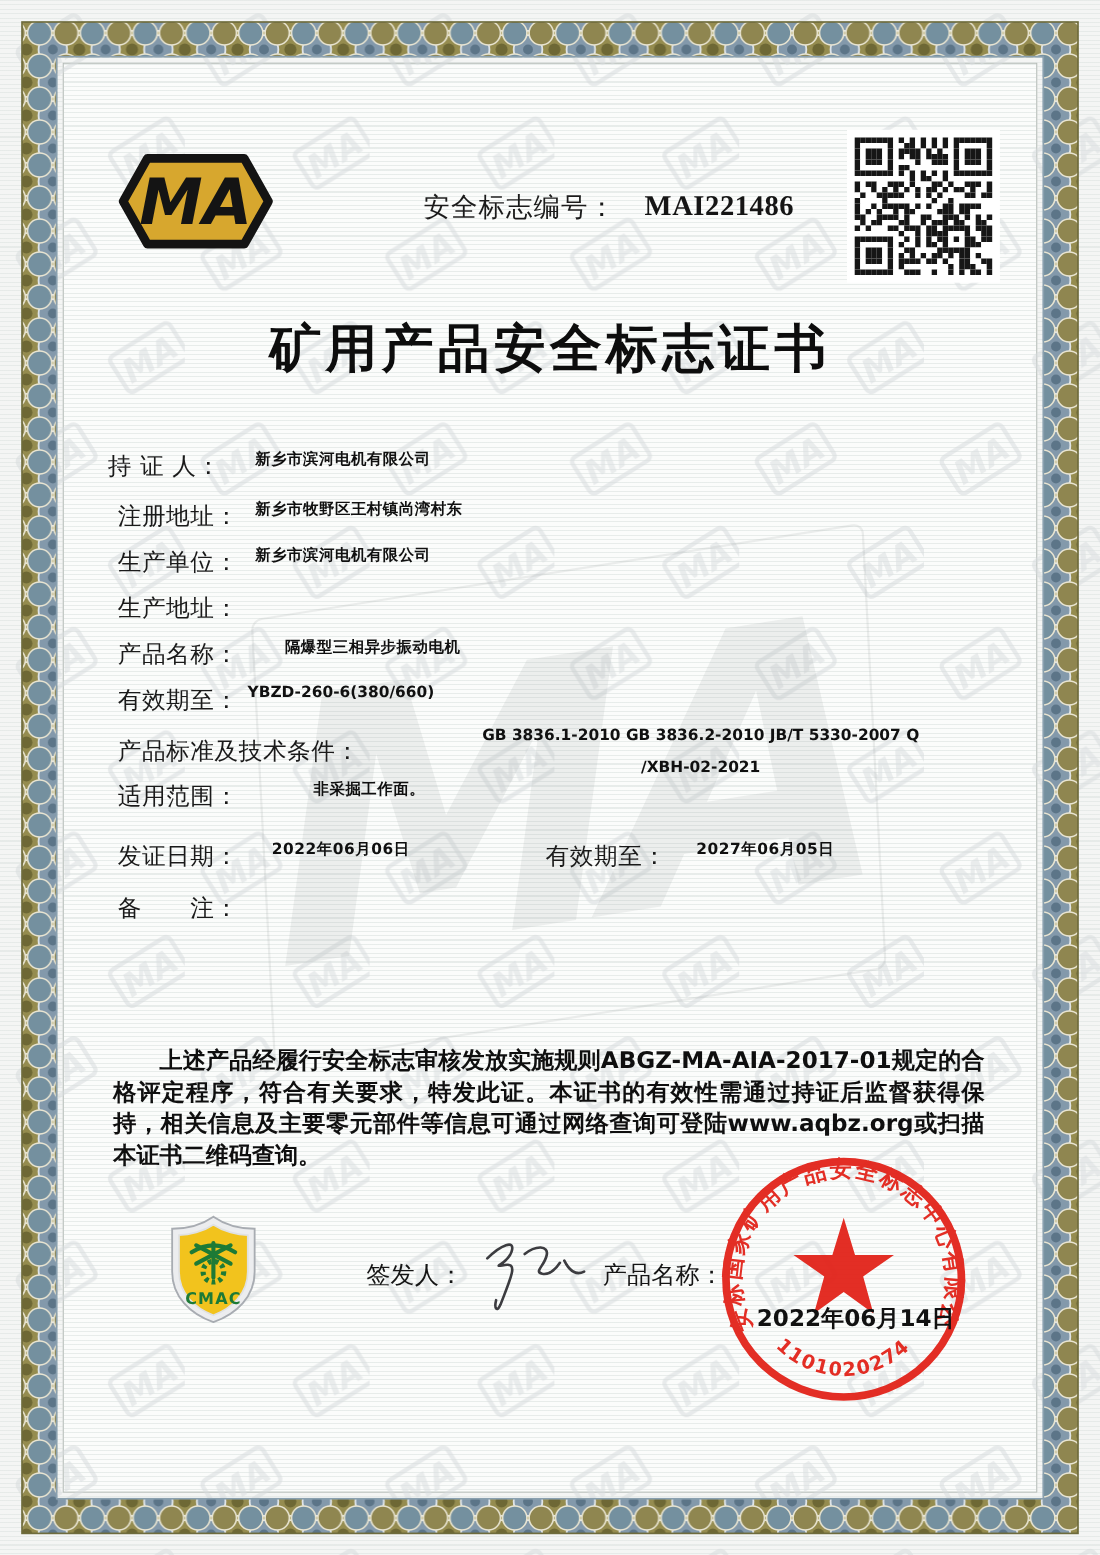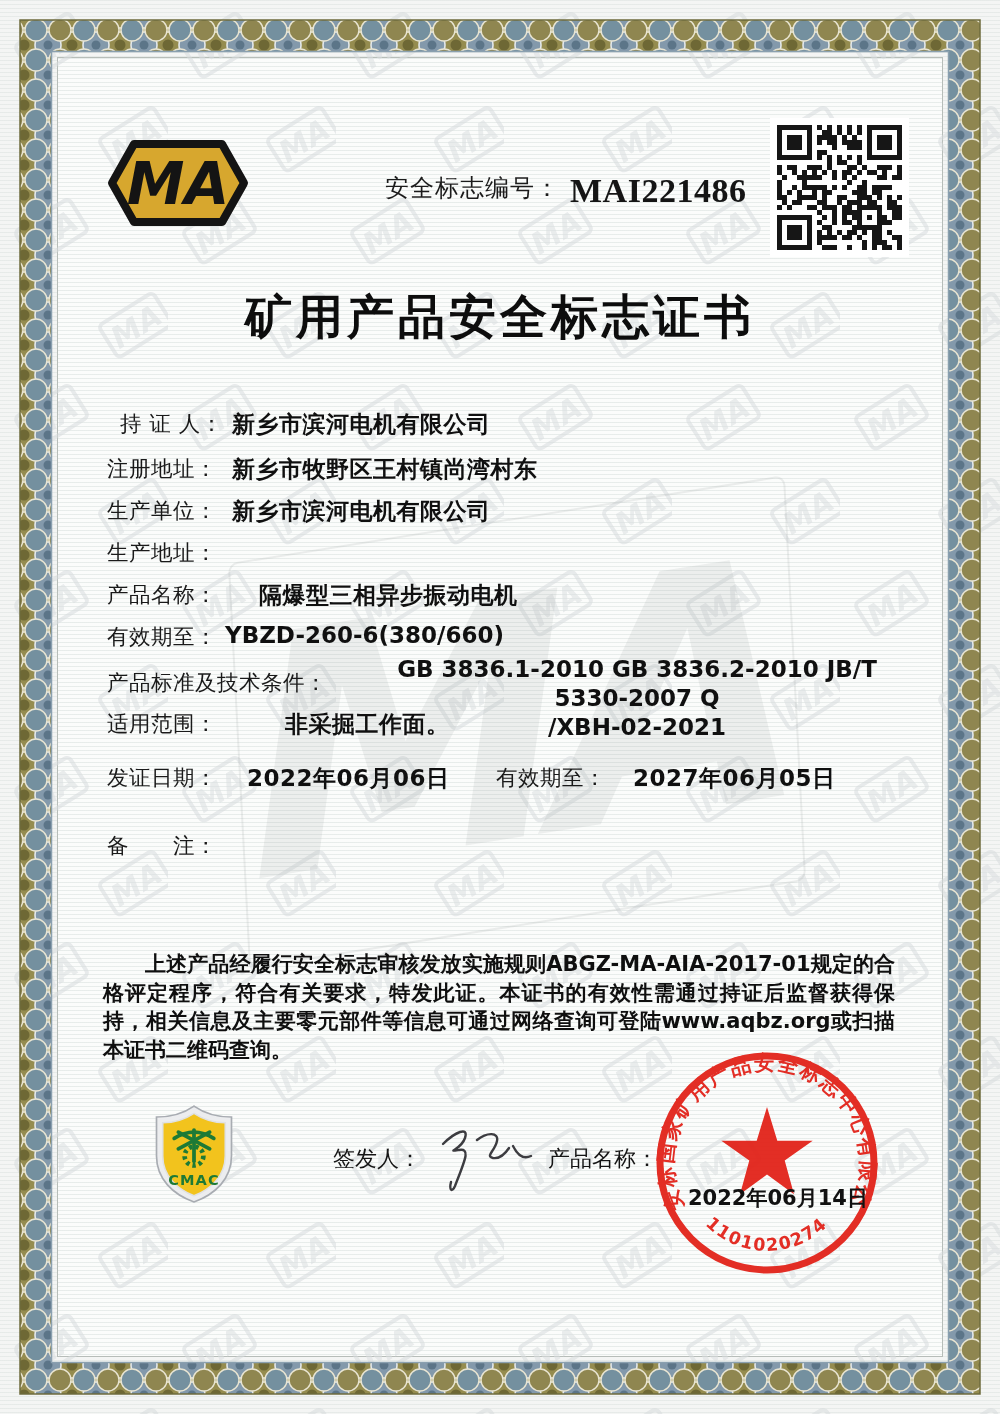--- a/index.html
+++ b/index.html
@@ -24,33 +24,33 @@
     position:absolute;left:235px;top:520px;width:560px;height:400px;
     border:2px solid rgba(160,168,166,0.18);border-radius:10px;
     transform:rotate(-9deg) skewX(-6deg);
     display:flex;align-items:center;justify-content:center;
     font-weight:900;font-style:italic;font-size:330px;line-height:1;
     color:rgba(148,158,155,0.14);letter-spacing:-18px;pointer-events:none;
   }
   
   .safety-no{position:absolute;left:385px;top:172px;white-space:nowrap;}
   .safety-no .lab{font-size:24px;color:#1b1b1b;letter-spacing:1px;}
-  .safety-no .val{font-family:"Liberation Serif","DejaVu Serif",serif;font-size:34px;margin-left:10px;color:#151515;}
+  .safety-no .val{font-family:"Liberation Serif","DejaVu Serif",serif;font-size:26px;margin-left:26px;color:#151515;}
   .qr-box{position:absolute;left:770px;top:118px;width:139px;height:139px;background:#ffffff;padding:0;box-sizing:border-box;}
   .qr-grid{position:absolute;left:7px;top:7px;display:grid;grid-template-columns:repeat(25,5px);grid-auto-rows:5px;}
   .qr-grid .on{background:#161616;}
   .qr-grid .off{background:#ffffff;}
   
   .cert-title{
     position:absolute;left:0;top:286px;width:100%;margin:0;text-align:center;
     font-size:47px;font-weight:900;letter-spacing:4px;color:#0d0d0d;
   }
   
   .lbl{position:absolute;font-size:21.5px;color:#1a1a1a;white-space:pre;letter-spacing:0.5px;}
-  .val{position:absolute;font-size:23px;font-weight:600;color:#101010;white-space:pre-line;letter-spacing:0.5px;}
+  .val{position:absolute;font-size:14px;font-weight:600;color:#101010;white-space:pre-line;letter-spacing:0.5px;}
   .val.latin{font-weight:700;letter-spacing:0px;text-align:center;}
   
   .statement{
     position:absolute;left:103px;top:950px;width:792px;
     font-size:21px;font-weight:700;line-height:28.6px;color:#0f0f0f;
     text-align:justify;text-indent:2em;margin:0;
   }
   
   .sig-label{position:absolute;font-size:22px;color:#151515;}
   .stamp-wrap{position:absolute;left:650px;top:1046px;width:234px;height:234px;opacity:0.95;}
@@ -742,21 +742,21 @@
         <div class="off"></div>
         <div class="on"></div>
         <div class="on"></div>
         <div class="off"></div>
         <div class="on"></div>
       </div>
   </div>
 
   <h1 class="cert-title">矿用产品安全标志证书</h1>
 
-  <span class="lbl" style="left:120px;top:409px;">持 证 人：</span>
+  <span class="lbl" style="left:98px;top:409px;">持 证 人：</span>
   <span class="val" style="left:232px;top:409px;">新乡市滨河电机有限公司</span>
 
   <span class="lbl" style="left:107px;top:454px;">注册地址：</span>
   <span class="val" style="left:232px;top:454px;">新乡市牧野区王村镇尚湾村东</span>
 
   <span class="lbl" style="left:107px;top:496px;">生产单位：</span>
   <span class="val" style="left:232px;top:496px;">新乡市滨河电机有限公司</span>
 
   <span class="lbl" style="left:107px;top:538px;">生产地址：</span>
 
@@ -771,21 +771,21 @@
 /XBH-02-2021</span>
 
   <span class="lbl" style="left:107px;top:709px;">适用范围：</span>
   <span class="val" style="left:285px;top:709px;">非采掘工作面。</span>
 
   <span class="lbl" style="left:107px;top:763px;">发证日期：</span>
   <span class="val" style="left:247px;top:763px;">2022年06月06日</span>
   <span class="lbl" style="left:496px;top:763px;">有效期至：</span>
   <span class="val" style="left:633px;top:763px;">2027年06月05日</span>
 
-  <span class="lbl" style="left:107px;top:831px;">备　　注：</span>
+  <span class="lbl" style="left:107px;top:811px;">备　　注：</span>
   <span class="val" style="left:232px;top:811px;"></span>
 
   <p class="statement">上述产品经履行安全标志审核发放实施规则ABGZ-MA-AIA-2017-01规定的合格评定程序，符合有关要求，特发此证。本证书的有效性需通过持证后监督获得保持，相关信息及主要零元部件等信息可通过网络查询可登陆www.aqbz.org或扫描本证书二维码查询。</p>
 
   <svg class="abs" style="left:152px;top:1104px;" width="84" height="100" viewBox="0 0 80 96">
     <path d="M40,2 C50,9 64,12.5 76,12.5 L76,50 C76,72 60,87 40,94 C20,87 4,72 4,50 L4,12.5 C16,12.5 30,9 40,2 Z" fill="#ecedef" stroke="#a8acb2" stroke-width="1.6"></path>
     <path d="M40,9 C49,15 61,18 70,18 L70,50 C70,69 56,82 40,88 C24,82 10,69 10,50 L10,18 C19,18 31,15 40,9 Z" fill="#f2c31d" stroke="#dfe1e3" stroke-width="1.5"></path>
     <g stroke="#1d7a36" fill="none" stroke-width="3.6" stroke-linecap="round">
       <path d="M21,33 Q40,21 59,33"></path>
       <path d="M40,25 L40,55"></path>

